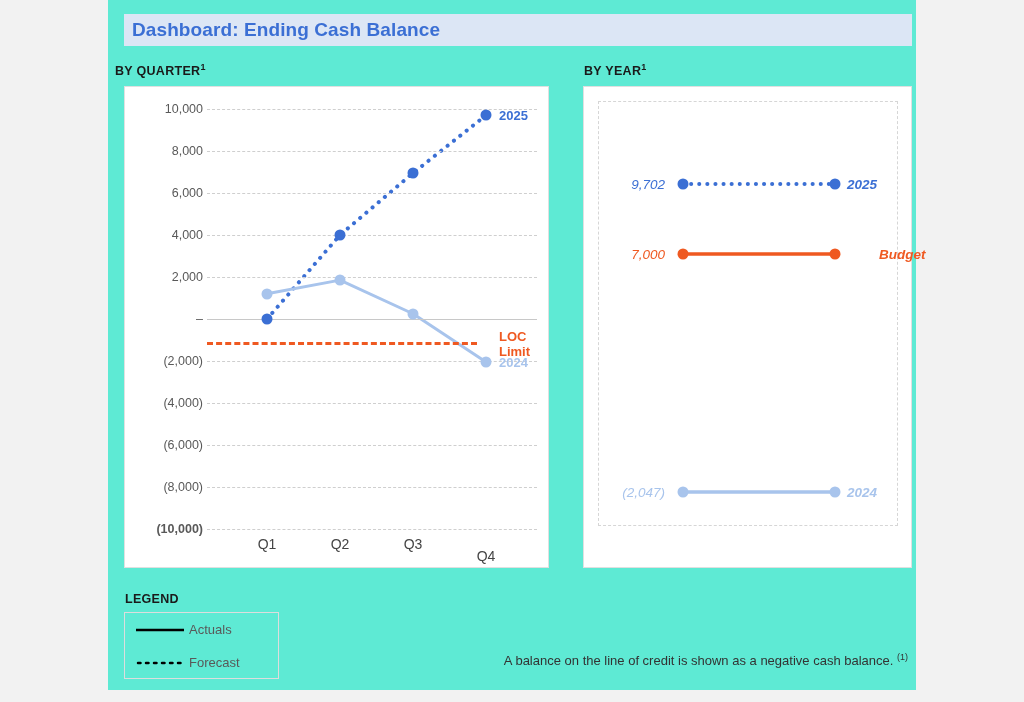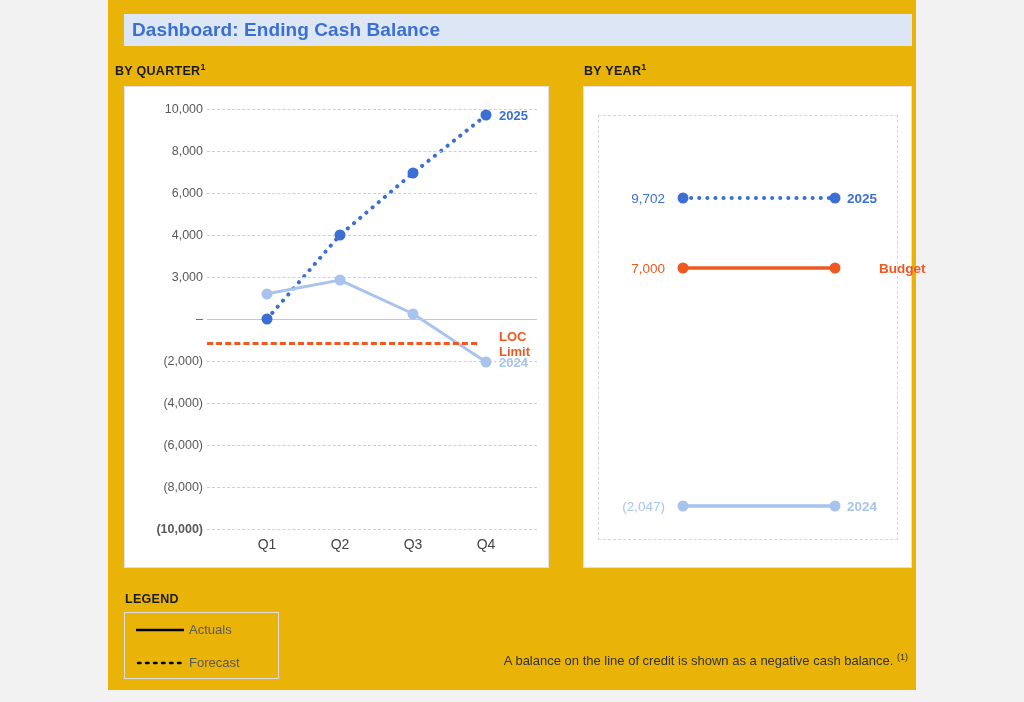--- a/index.html
+++ b/index.html
@@ -13,21 +13,21 @@
     font-family: "Liberation Sans", sans-serif;
     overflow: hidden;
   }
 
   #card {
     position: absolute;
     left: 108px;
     top: 0;
     width: 808px;
     height: 690px;
-    background: #eab308;
+    background: #5eead4;
   }
 
   
   #header-banner {
     position: absolute;
     left: 16px;
     top: 14px;
     width: 788px;
     height: 32px;
     background: #dce6f5;
@@ -147,25 +147,26 @@
     top: 86px;
     width: 329px;
     height: 482px;
     border: 1px solid #e0e0e0;
     background: #ffffff;
     box-sizing: border-box;
   }
   #year-inner {
     position: absolute;
     left: 14px;
-    top: 28px;
+    top: 14px;
     width: 300px;
     height: 425px;
     border: 1px dashed #d6d6d6;
     box-sizing: border-box;
+    font-style: italic;
   }
   .yr-value {
     position: absolute;
     right: 232px;
     font-size: 13.5px;
     transform: translateY(-50%);
     white-space: nowrap;
   }
   .yr-name {
     position: absolute;
@@ -254,21 +255,21 @@
   <div class="section-label" id="label-by-year">
     <span>BY YEAR</span><sup>1</sup>
   </div>
 
   <div id="quarter-panel">
     <div id="yaxis">
         <div class="ytick" style="top: 22px;">10,000</div>
         <div class="ytick" style="top: 64px;">8,000</div>
         <div class="ytick" style="top: 106px;">6,000</div>
         <div class="ytick" style="top: 148px;">4,000</div>
-        <div class="ytick" style="top: 190px;">3,000</div>
+        <div class="ytick" style="top: 190px;">2,000</div>
         <div class="ytick" style="top: 232px;">–</div>
         <div class="ytick" style="top: 274px;">(2,000)</div>
         <div class="ytick" style="top: 316px;">(4,000)</div>
         <div class="ytick" style="top: 358px;">(6,000)</div>
         <div class="ytick" style="top: 400px;">(8,000)</div>
         <div class="ytick" style="top: 442px; font-weight: bold;">(10,000)</div>
       </div>
     <div id="plot">
       <svg id="quarter-svg" width="343" height="482" style="position:absolute;left:0;top:0;">
           <polyline points="60,232 133,148 206,86.05 279,28.258" fill="none" stroke="#3b6fd4" stroke-width="4" stroke-linecap="round" stroke-linejoin="round" stroke-dasharray="0.1 8"></polyline>
@@ -281,21 +282,21 @@
         <div class="gridline" style="top: 190px;"></div>
         <div class="gridline zero" style="top: 232px;"></div>
         <div class="gridline" style="top: 274px;"></div>
         <div class="gridline" style="top: 316px;"></div>
         <div class="gridline" style="top: 358px;"></div>
         <div class="gridline" style="top: 400px;"></div>
         <div class="gridline" style="top: 442px;"></div>
         <div class="xtick" style="left: 60px;">Q1</div>
         <div class="xtick" style="left: 133px;">Q2</div>
         <div class="xtick" style="left: 206px;">Q3</div>
-        <div class="xtick" style="left: 279px;">Q4</div>
+        <div class="xtick" style="left: 279px; margin-top: 12px;">Q4</div>
         <div class="pt pt-2025" style="left: 60px; top: 232px;"></div>
         <div class="pt pt-2025" style="left: 133px; top: 148px;"></div>
         <div class="pt pt-2025" style="left: 206px; top: 86.05px;"></div>
         <div class="pt pt-2025" style="left: 279px; top: 28.258px;"></div>
         <div class="series-label lbl-2025" style="left: 292px; top: 28.258px;">2025</div>
         <div class="pt pt-2024" style="left: 60px; top: 206.8px;"></div>
         <div class="pt pt-2024" style="left: 133px; top: 193.15px;"></div>
         <div class="pt pt-2024" style="left: 206px; top: 226.75px;"></div>
         <div class="pt pt-2024" style="left: 279px; top: 274.987px;"></div>
         <div class="series-label lbl-2024" style="left: 292px; top: 274.987px;">2024</div>

